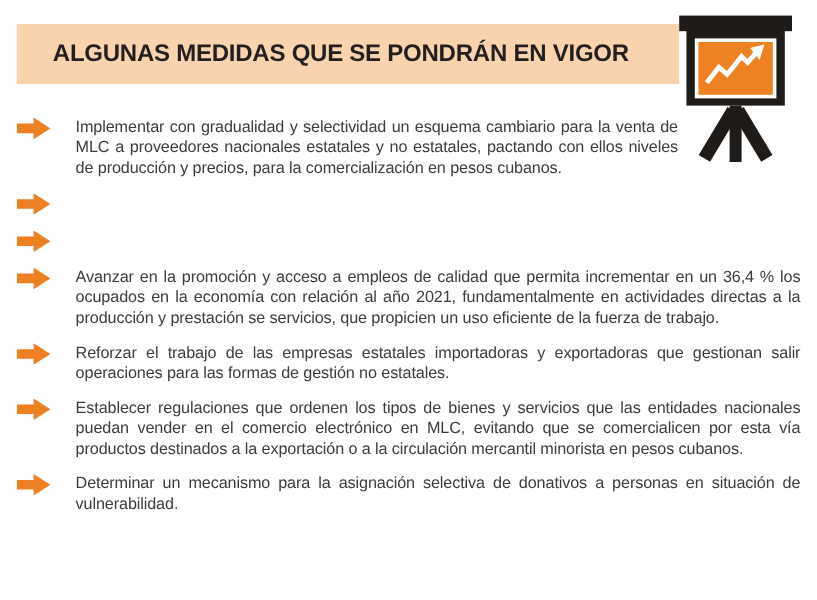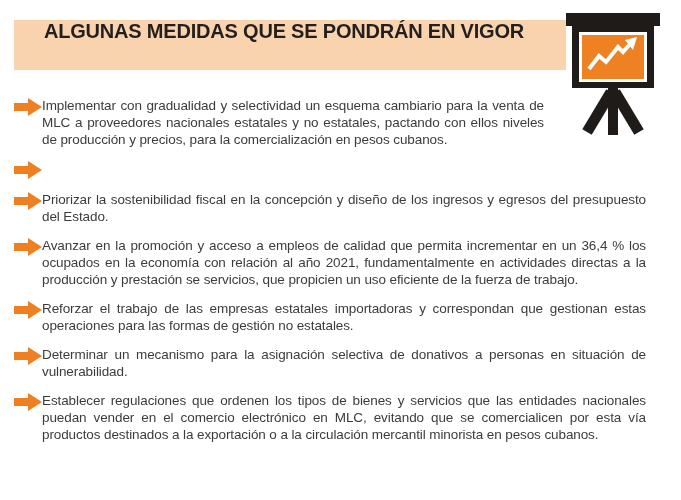--- a/index.html
+++ b/index.html
@@ -12,21 +12,21 @@
     --page_bg:#FFFFFF;
   }
   *{margin:0;padding:0;box-sizing:border-box;}
   html,body{width:681px;height:500px;background:var(--page_bg);overflow:hidden;}
   body{font-family:"Liberation Sans","DejaVu Sans",sans-serif;position:relative;}
 
   .banner{
     margin:20px 0 0 14px;
     width:552px;height:50px;
     background:var(--banner_bg);
-    display:flex;align-items:flex-start;
+    display:flex;align-items:center;
   }
   .banner h1{
     padding-left:30px;
     font-size:20px;font-weight:700;
     letter-spacing:-0.2px;
     color:var(--title_text);
     white-space:nowrap;
   }
 
   .easel{position:absolute;top:9px;left:562px;width:102px;height:128px;}
@@ -34,21 +34,21 @@
   .easel .w{fill:#ffffff;}
   .easel .o{fill:var(--icon_orange);}
   .easel .zig{stroke:#ffffff;stroke-width:4;fill:none;stroke-linejoin:miter;}
   .easel .leg{stroke:var(--icon_black);stroke-width:11;}
 
   .items{margin:27px 0 0 0;}
   .item{display:flex;align-items:flex-start;margin-bottom:12px;}
   .arrow{flex:none;width:28px;height:18px;margin-left:14px;margin-top:1px;}
   .arrow path{fill:var(--orange_accent);}
   .text{
-    width:604px;
+    margin-left:21px;width:604px;
     font-size:13.5px;line-height:17px;
     letter-spacing:-0.1px;
     color:var(--body_text);
     text-align:justify;
   }
   
   .item.first .text::before{content:"";float:right;width:102px;height:36px;}
 </style>
 </head>
 <body>
@@ -78,39 +78,38 @@
   </div>
   <div class="item">
     <svg class="arrow" viewBox="0 0 28 18">
         <path d="M0 5 H14 V0 L28 9 L14 18 V13 H0 Z"></path>
       </svg>
   </div>
   <div class="item">
     <svg class="arrow" viewBox="0 0 28 18">
         <path d="M0 5 H14 V0 L28 9 L14 18 V13 H0 Z"></path>
       </svg>
-    <p class="text">Priorizar la sostenibilidad fiscal en la concepción y diseño de los ingresos y egresos del presupuesto del Estado.</p>
   </div>
   <div class="item">
     <svg class="arrow" viewBox="0 0 28 18">
         <path d="M0 5 H14 V0 L28 9 L14 18 V13 H0 Z"></path>
       </svg>
     <p class="text">Avanzar en la promoción y acceso a empleos de calidad que permita incrementar en un 36,4 % los ocupados en la economía con relación al año 2021, fundamentalmente en actividades directas a la producción y prestación se servicios, que propicien un uso eficiente de la fuerza de trabajo.</p>
   </div>
   <div class="item">
     <svg class="arrow" viewBox="0 0 28 18">
         <path d="M0 5 H14 V0 L28 9 L14 18 V13 H0 Z"></path>
       </svg>
-    <p class="text">Reforzar el trabajo de las empresas estatales importadoras y correspondan que gestionan estas operaciones para las formas de gestión no estatales.</p>
+    <p class="text">Reforzar el trabajo de las empresas estatales importadoras y exportadoras que gestionan salir operaciones para las formas de gestión no estatales.</p>
+  </div>
+  <div class="item">
+    <svg class="arrow" viewBox="0 0 28 18">
+        <path d="M0 5 H14 V0 L28 9 L14 18 V13 H0 Z"></path>
+      </svg>
+    <p class="text">Establecer regulaciones que ordenen los tipos de bienes y servicios que las entidades nacionales puedan vender en el comercio electrónico en MLC, evitando que se comercialicen por esta vía productos destinados a la exportación o a la circulación mercantil minorista en pesos cubanos.</p>
   </div>
   <div class="item">
     <svg class="arrow" viewBox="0 0 28 18">
         <path d="M0 5 H14 V0 L28 9 L14 18 V13 H0 Z"></path>
       </svg>
     <p class="text">Determinar un mecanismo para la asignación selectiva de donativos a personas en situación de vulnerabilidad.</p>
   </div>
-  <div class="item">
-    <svg class="arrow" viewBox="0 0 28 18">
-        <path d="M0 5 H14 V0 L28 9 L14 18 V13 H0 Z"></path>
-      </svg>
-    <p class="text">Establecer regulaciones que ordenen los tipos de bienes y servicios que las entidades nacionales puedan vender en el comercio electrónico en MLC, evitando que se comercialicen por esta vía productos destinados a la exportación o a la circulación mercantil minorista en pesos cubanos.</p>
-  </div>
 </div>
 
 </body></html>

